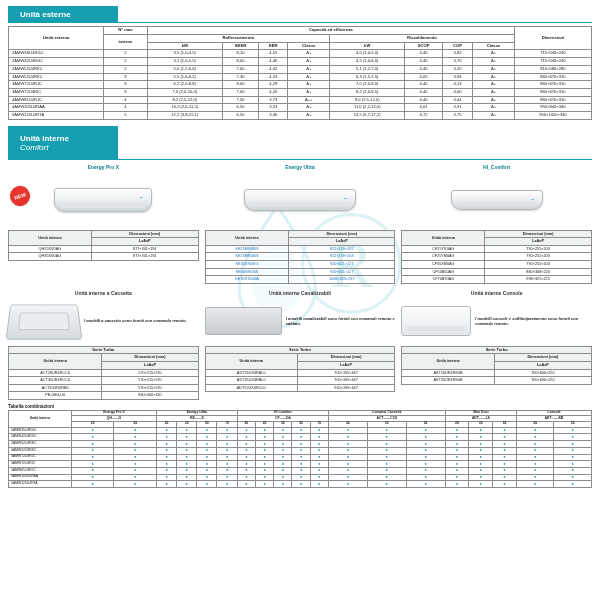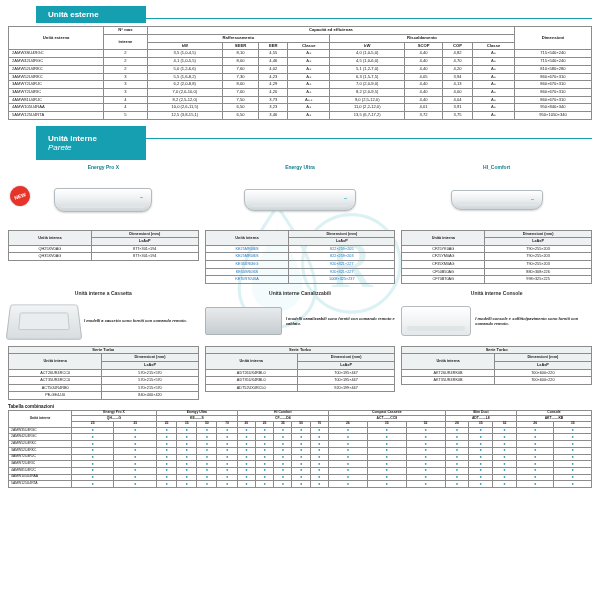--- a/index.html
+++ b/index.html
@@ -21,21 +21,21 @@
     background:#169fb0;
     color:#ffffff;
     font-size:8px;
     font-weight:bold;
     padding:4px 10px 4px 12px;
     width:110px;
     box-sizing:border-box;
   }
   .banner.tall{height:34px;align-items:flex-start;flex-direction:column;justify-content:center;}
   .banner .sub{font-size:8px;font-style:italic;font-weight:normal;}
-  .banner-wrap{display:flex;align-items:flex-start;margin-left:28px;}
+  .banner-wrap{display:flex;align-items:flex-end;}
   .banner-line{flex:1;border-bottom:1px solid #169fb0;margin-top:12px;}
 
   
   table{border-collapse:collapse;}
   .t-out{width:584px;margin-top:3px;font-size:4.1px;}
   .t-out th,.t-out td{border:0.4px solid #8c8c8c;text-align:center;padding:1px 1px;line-height:1.15;}
   .t-out thead th{background:#ffffff;font-weight:bold;font-size:4.2px;}
   .t-out td.model{text-align:left;padding-left:3px;font-weight:normal;}
 
   
@@ -271,21 +271,21 @@
           <td>3,75</td>
           <td>A+</td>
           <td>950×1050×340</td>
         </tr>
     </tbody>
   </table>
 
   <div class="banner-wrap" style="margin-top:6px;">
     <div class="banner tall">
       <span>Unità interne</span>
-      <span class="sub">Parete</span>
+      <span class="sub">Comfort</span>
     </div>
     <div class="banner-line"></div>
   </div>
 
   <div class="indoor">
 
     <div class="ind-col">
       <div class="ind-title">Energy Pro X</div>
       <div class="unit-img">
         <div class="new-badge">NEW</div>

